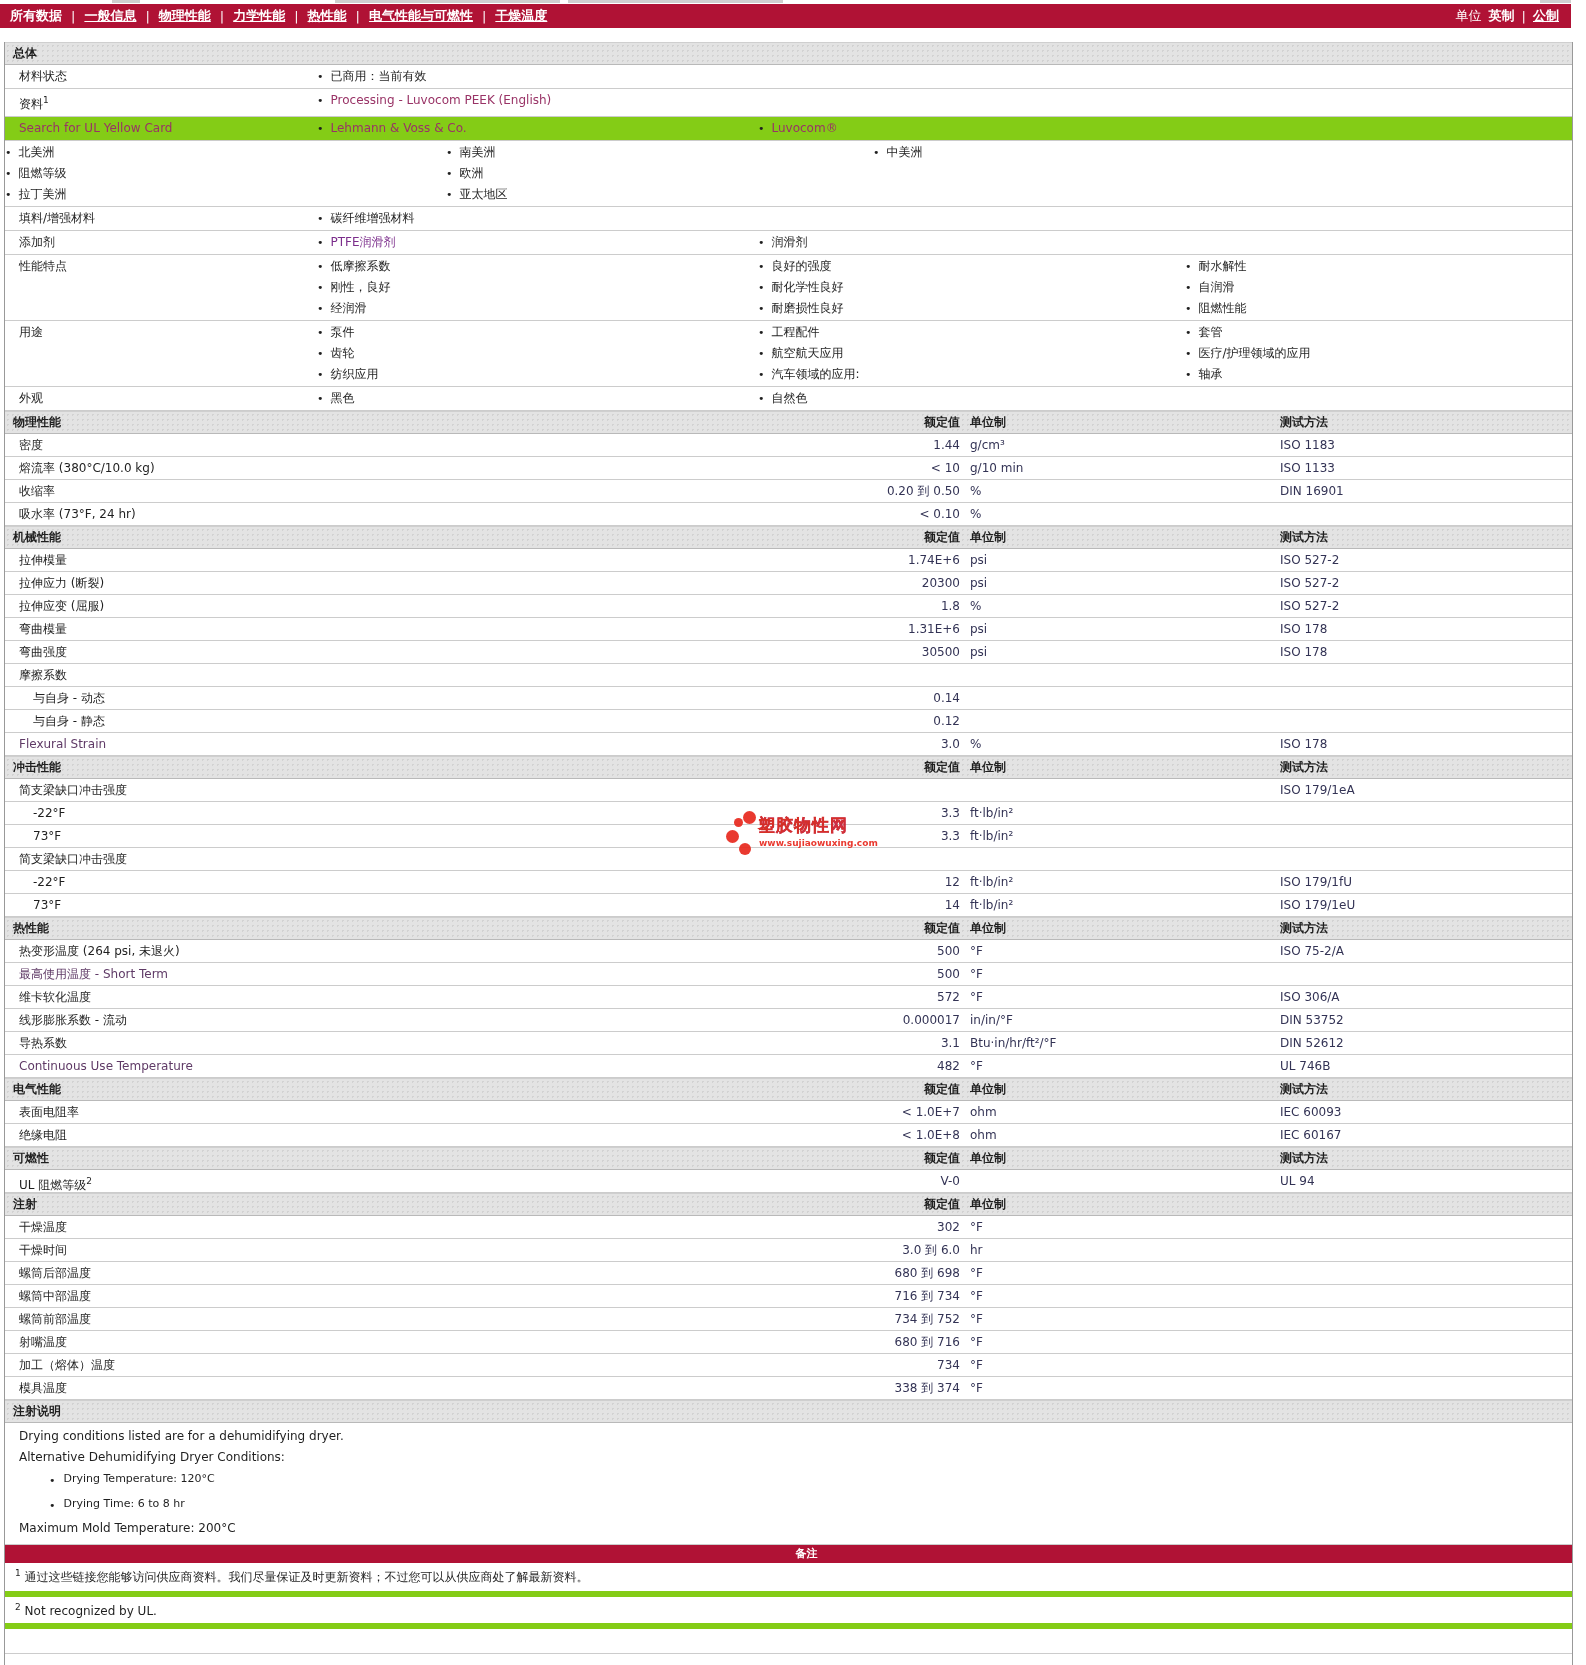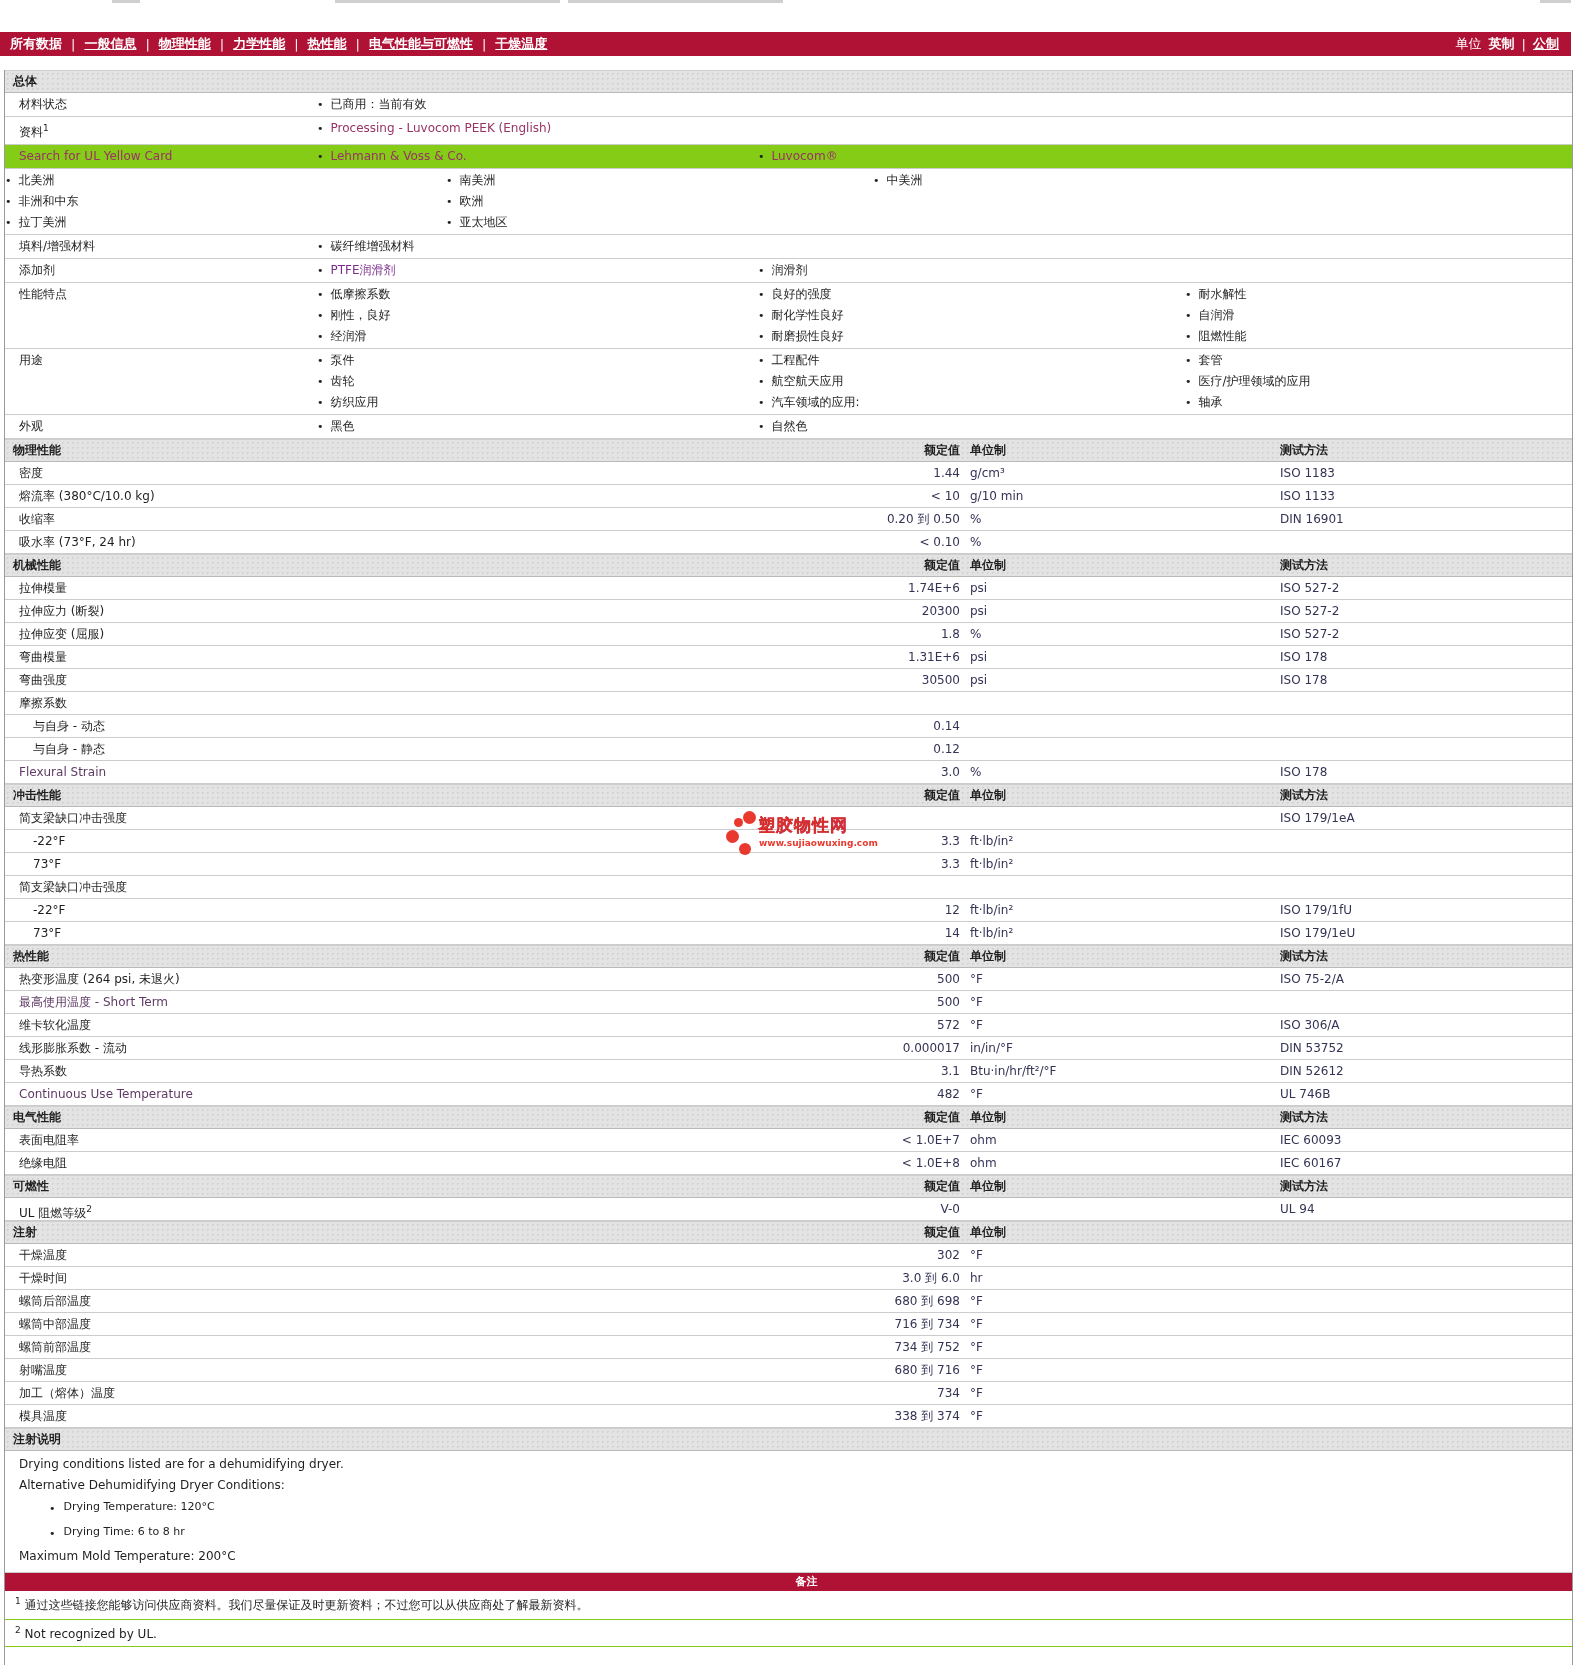--- a/index.html
+++ b/index.html
@@ -5,21 +5,21 @@
   html,body{margin:0;padding:0;background:#fff;}
   body{font-family:"DejaVu Sans","Liberation Sans",sans-serif;font-size:12px;color:#1f1f1f;width:1586px;}
   .page{position:relative;width:1586px;min-height:1665px;}
 
   
   .topstrip{position:relative;height:4px;background:#fff;}
   .topstrip .tabchip{position:absolute;top:0;height:3px;background:#cfcfcf;}
 
   
   .navbar{width:1571px;height:24px;background:#B01235;color:#fff;display:flex;align-items:center;
-          padding:0;font-size:13px;font-weight:bold;margin-top:28px;}
+          padding:0;font-size:13px;font-weight:bold;}
   .navbar .left{display:flex;align-items:center;gap:9px;padding-left:10px;flex:1;}
   .navbar .right{display:flex;align-items:center;gap:7px;padding-right:12px;}
   .nav-item{cursor:pointer;text-decoration:underline;white-space:nowrap;}
   .nav-item.current{text-decoration:none;}
   .nav-sep{font-weight:normal;opacity:.95;}
   .unit-label{font-weight:normal;}
   .unit-current{text-decoration:none;text-align:center;}
   .unit-link{text-decoration:underline;cursor:pointer;}
 
   
@@ -60,21 +60,21 @@
   .lk-dark{color:#5F3A66;cursor:pointer;}
 
   
   .note-line{padding:2px 0 2px 14px;line-height:17px;border:none;}
   .note-line.bullet{padding-left:44px;display:flex;gap:8px;}
   .notes-body{border-bottom:1px solid #cccccc;padding:3px 0 5px 0;}
 
   
   .remarks-bar{height:18px;line-height:18px;background:#B01235;color:#fff;font-weight:bold;
                text-align:center;font-size:11px;padding-left:36px;}
-  .footnote{padding:5px 10px 5px 10px;border-bottom:1px solid #84cc16;min-height:16px;}
+  .footnote{padding:5px 10px 5px 10px;border-bottom:6px solid #84cc16;min-height:16px;}
   .blankrow{height:24px;border-bottom:1px solid #cccccc;}
 
   
   .watermark{position:absolute;left:726px;top:810px;width:150px;height:45px;pointer-events:none;opacity:.92;}
   .wm-dot{position:absolute;background:#E8291E;border-radius:50%;}
   .wm-name{position:absolute;left:32px;top:4px;font-size:17px;font-weight:bold;color:#a21caf;
            letter-spacing:1px;-webkit-text-stroke:.4px #d41f14;}
   .wm-url{position:absolute;left:33px;top:28px;font-size:9px;font-weight:bold;color:#E8291E;}
 </style>
 </head>
@@ -155,21 +155,21 @@
           <div class="gcol c4"></div>
         </div>
         <div class="grow">
           <div class="gcol c2">
             <div class="gitem">
               <span class="bullet">•</span>
               <span>北美洲</span>
             </div>
             <div class="gitem">
               <span class="bullet">•</span>
-              <span>非洲和中东</span>
+              <span>阻燃等级</span>
             </div>
             <div class="gitem">
               <span class="bullet">•</span>
               <span>拉丁美洲</span>
             </div>
           </div>
           <div class="gcol c3">
             <div class="gitem">
               <span class="bullet">•</span>
               <span>南美洲</span>

